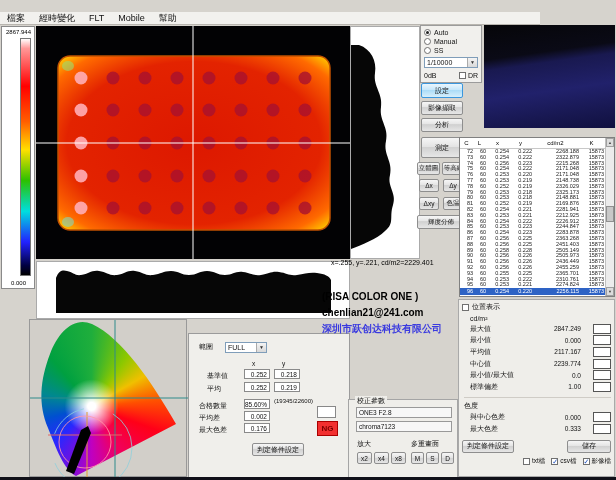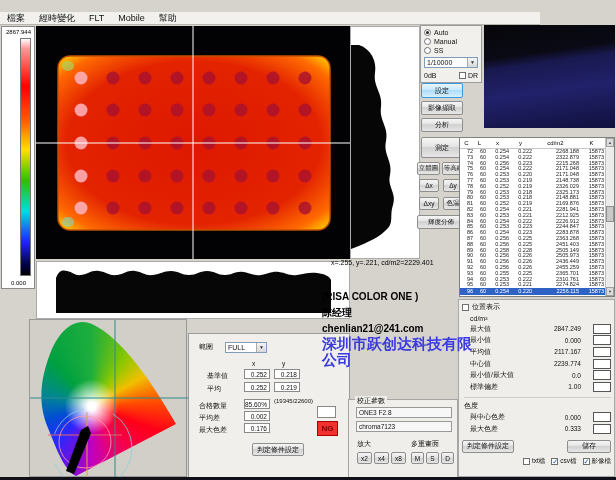--- a/index.html
+++ b/index.html
@@ -108,21 +108,21 @@
   .white-box{position:absolute;left:128px;top:72px;width:19px;height:12px;background:#fff;border:1px solid #888;box-sizing:border-box;}
 
   
   .calib{left:348px;top:399px;width:110px;height:79px;border:1px solid #a5a5a5;background:#efeeea;box-sizing:border-box;}
   .calib-title{position:absolute;left:6px;top:-4px;background:#efeeea;font-size:7px;padding:0 2px;}
   .calib-field{position:absolute;left:7px;width:96px;height:11px;background:#f7f7f7;border:1px solid #999;box-sizing:border-box;
                font-size:6.5px;display:flex;align-items:center;padding-left:2px;}
 
   
   .contact{left:322px;top:289px;width:150px;font-weight:bold;font-size:10px;line-height:15.8px;color:#000;}
-  .contact .company{color:#3a3adf;font-size:15px;}
+  .contact .company{color:#3a3adf;font-size:10px;}
 
   .bottom-strip{left:0;top:477px;width:616px;height:3px;background:#101018;}
 </style>
 </head>
 <body>
 
 <div class="screen">
 
 
   <div class="abs menubar">
@@ -600,19 +600,18 @@
     <div class="btn sm abs" style="left:8px;top:52px;width:15px;height:12px;">x2</div>
     <div class="btn sm abs" style="left:25px;top:52px;width:15px;height:12px;">x4</div>
     <div class="btn sm abs" style="left:42px;top:52px;width:15px;height:12px;">x8</div>
     <div class="btn sm abs" style="left:62px;top:52px;width:13px;height:12px;">M</div>
     <div class="btn sm abs" style="left:77px;top:52px;width:13px;height:12px;">S</div>
     <div class="btn sm abs" style="left:92px;top:52px;width:13px;height:12px;">D</div>
   </div>
 
   <div class="abs contact">
       <div><span>(RISA COLOR ONE  )</span></div>
-      <div><span>陈经理</span></div>
       <div><span>chenlian21@241.com</span></div>
     <div class="company">深圳市跃创达科技有限公司</div>
   </div>
 
   <div class="abs bottom-strip"></div>
 </div>
 
 </body></html>

